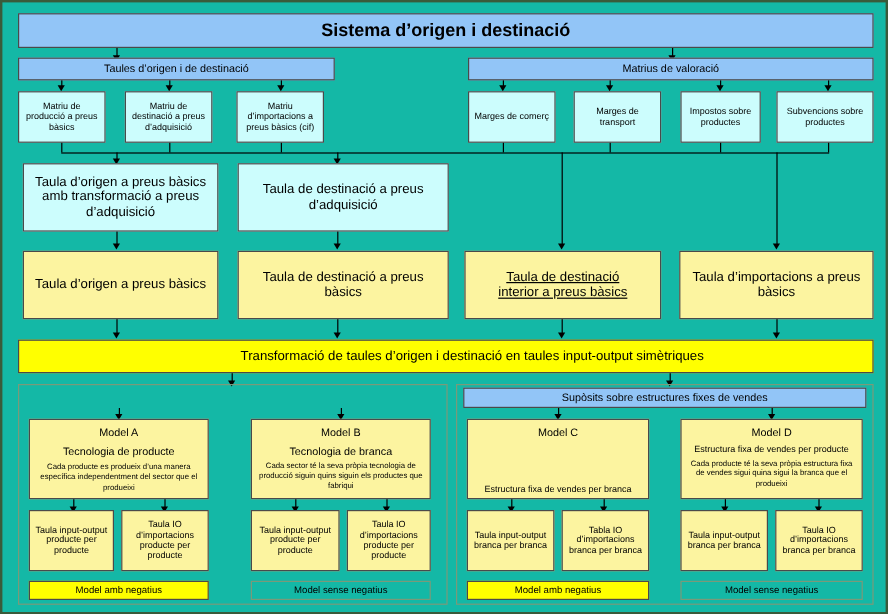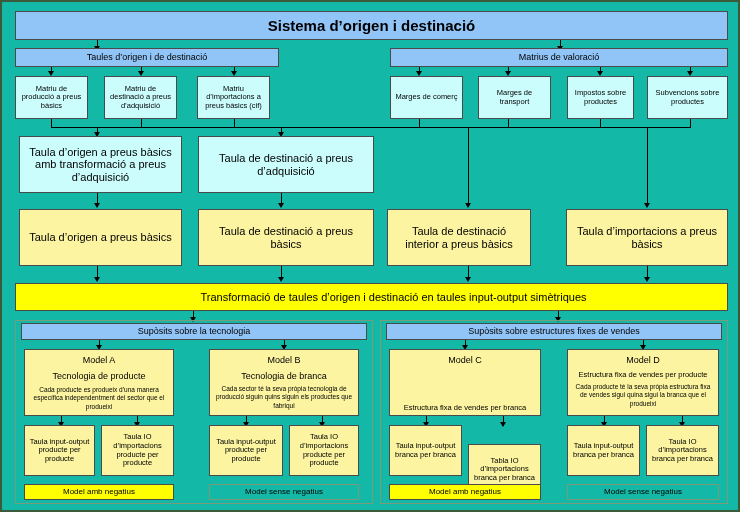--- a/index.html
+++ b/index.html
@@ -138,21 +138,21 @@
   <div class="arrow" style="left:91.5px;top:201px;"></div>
   <div class="line vline" style="left:279px;top:191px;height:12px;"></div>
   <div class="arrow" style="left:275.5px;top:201px;"></div>
 
   <div class="box ylight t-big" style="left:17px;top:207px;width:163px;height:57px;padding:3px 6px;">
     <span>Taula d’origen a preus bàsics</span>
   </div>
   <div class="box ylight t-big" style="left:196px;top:207px;width:176px;height:57px;padding:3px 6px;">
     <span>Taula de destinació a preus bàsics</span>
   </div>
-  <div class="box ylight t-big" style="left:385px;top:207px;width:144px;height:57px;padding:3px 16px;">
+  <div class="box ylight t-big" style="left:385px;top:207px;width:164px;height:57px;padding:3px 16px;text-decoration:underline;">
     <span>Taula de destinació interior a preus bàsics</span>
   </div>
   <div class="box ylight t-big" style="left:564px;top:207px;width:162px;height:57px;padding:3px 6px;">
     <span>Taula d’importacions a preus bàsics</span>
   </div>
 
   <div class="line vline" style="left:95px;top:264px;height:13px;"></div>
   <div class="arrow" style="left:91.5px;top:275px;"></div>
   <div class="line vline" style="left:279px;top:264px;height:13px;"></div>
   <div class="arrow" style="left:275.5px;top:275px;"></div>
@@ -165,23 +165,20 @@
     <span>Transformació de taules d’origen i destinació en taules input-output simètriques</span>
   </div>
 
   <div class="line vline" style="left:191px;top:309px;height:8px;"></div>
   <div class="arrow" style="left:187.5px;top:315px;"></div>
   <div class="line vline" style="left:556px;top:309px;height:8px;"></div>
   <div class="arrow" style="left:552.5px;top:315px;"></div>
 
   <div class="box panel" style="left:13px;top:318px;width:358px;height:184px;"></div>
 
-  <div class="box blue t-sub" style="left:19px;top:321px;width:346px;height:17px;">
-    <span>Supòsits sobre la tecnologia</span>
-  </div>
 
   <div class="line vline" style="left:97px;top:338px;height:7px;"></div>
   <div class="arrow" style="left:93.5px;top:343px;"></div>
   <div class="line vline" style="left:282px;top:338px;height:7px;"></div>
   <div class="arrow" style="left:278.5px;top:343px;"></div>
 
   <div class="box ylight" style="left:22px;top:347px;width:150px;height:67px;padding:3px 4px;justify-content:flex-start;">
     <span class="t-modtitle" style="margin-top:2px;">Model A</span>
     <span class="t-modtitle" style="margin-top:6px;">Tecnologia de producte</span>
     <span class="t-tiny" style="margin-top:4px;line-height:1.35;">Cada producte es produeix d’una manera específica independentment del sector que el produeixi</span>
@@ -251,21 +248,21 @@
   <div class="line vline" style="left:501px;top:414px;height:8px;"></div>
   <div class="arrow" style="left:497.5px;top:420px;"></div>
   <div class="line vline" style="left:602px;top:414px;height:8px;"></div>
   <div class="arrow" style="left:598.5px;top:420px;"></div>
   <div class="line vline" style="left:680px;top:414px;height:8px;"></div>
   <div class="arrow" style="left:676.5px;top:420px;"></div>
 
   <div class="box ylight t-small" style="left:387px;top:423px;width:73px;height:51px;padding:2px 3px;">
     <span>Taula input-output branca per branca</span>
   </div>
-  <div class="box ylight t-small" style="left:466px;top:423px;width:73px;height:51px;padding:2px 3px;margin-top:19px;">
+  <div class="box ylight t-small" style="left:466px;top:423px;width:73px;height:51px;padding:2px 3px;">
     <span>Tabla IO d’importacions branca per branca</span>
   </div>
   <div class="box ylight t-small" style="left:565px;top:423px;width:73px;height:51px;padding:2px 3px;">
     <span>Taula input-output branca per branca</span>
   </div>
   <div class="box ylight t-small" style="left:644px;top:423px;width:73px;height:51px;padding:2px 3px;">
     <span>Taula IO d’importacions branca per branca</span>
   </div>
 
   <div class="box ybright t-neg" style="left:387px;top:482px;width:152px;height:16px;">

